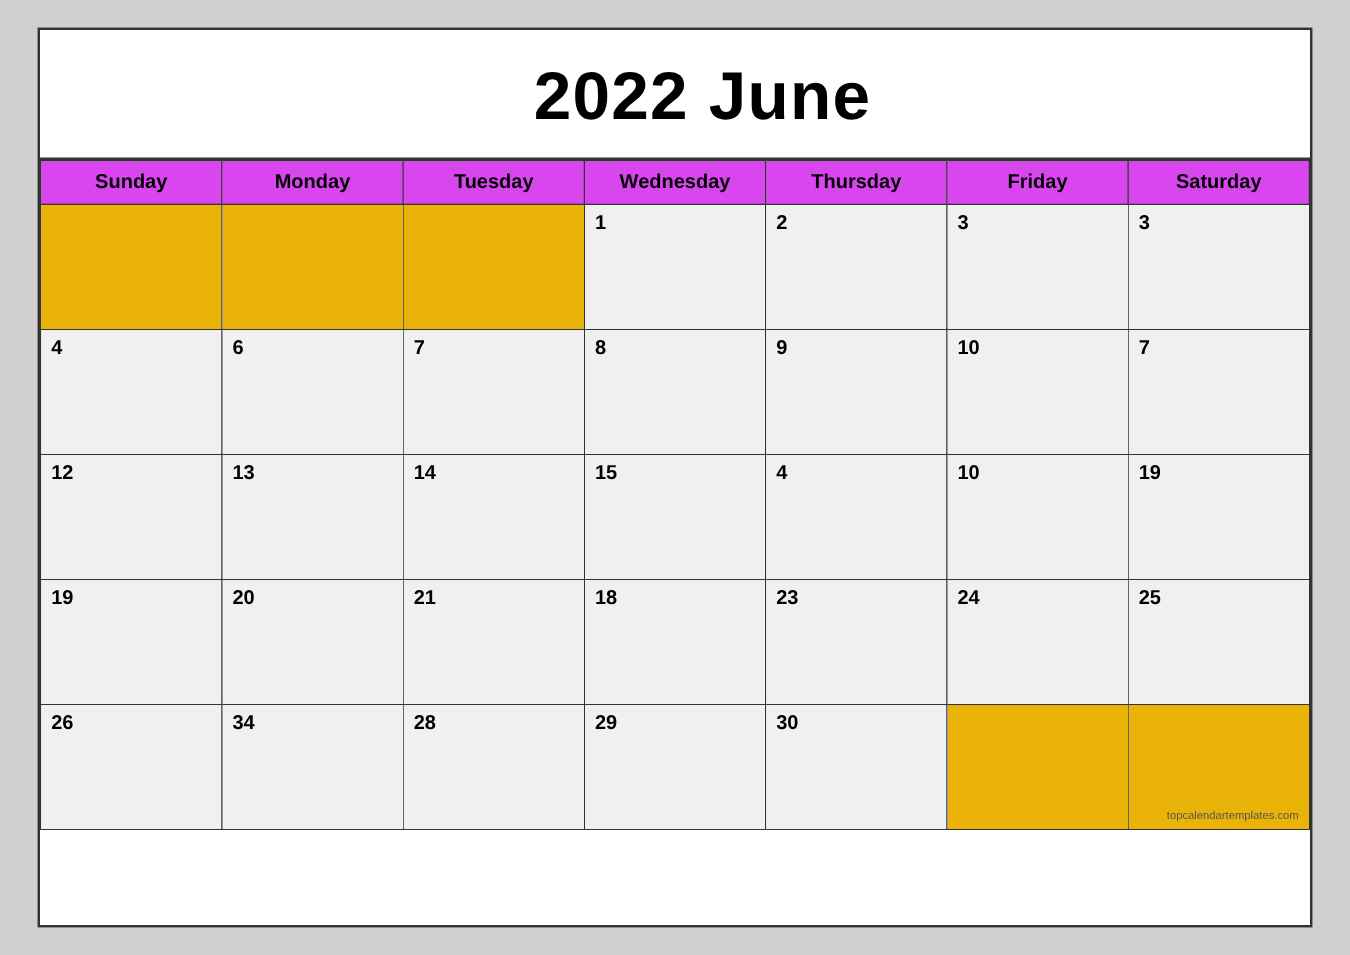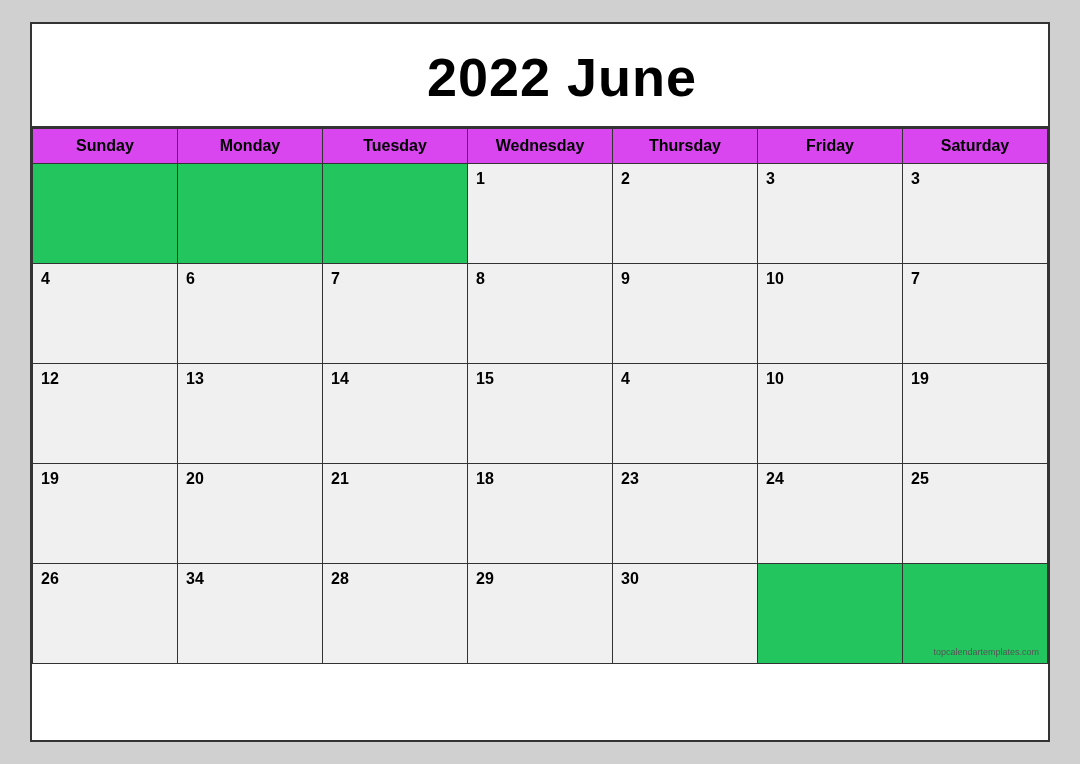--- a/index.html
+++ b/index.html
@@ -54,21 +54,21 @@
       border: 1px solid #333;
       vertical-align: top;
       width: calc(100% / 7);
       height: 100px;
       padding: 6px 8px;
       background: #f0f0f0;
       position: relative;
     }
 
     .day-cell.empty {
-      background: #22c55e;
+      background: #eab308;
     }
 
     .day-number {
       font-size: 16px;
       font-weight: 700;
       color: #000;
       display: block;
     }
 
     .watermark {

